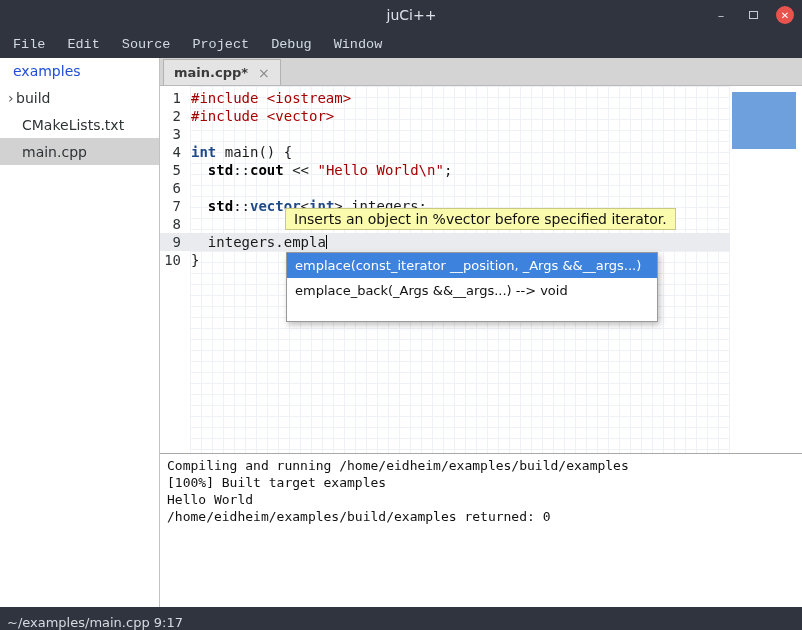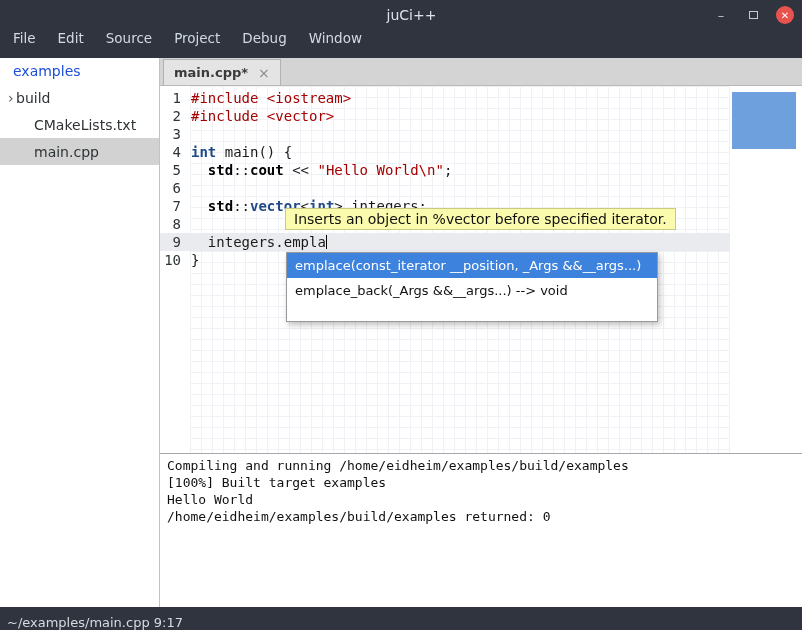--- a/index.html
+++ b/index.html
@@ -12,31 +12,31 @@
               display:flex; align-items:center; justify-content:center; }
   .title { color:#dde1e8; font-size:14px;margin-left:21px; }
   .controls { position:absolute; right:8px; top:0; height:100%; display:flex; align-items:center; gap:14px; }
   .ctrl { width:18px; height:18px; display:flex; align-items:center; justify-content:center;
           color:#c3cad4; font-size:13px; cursor:default; }
   .ctrl.close { background:#e9534e; border-radius:50%; color:#fff; font-size:10px; font-weight:bold; }
   .restore-box { width:9px; height:8px; border:1px solid #c3cad4; display:block; }
 
   
   .menubar { position:absolute; top:30px; left:0; right:0; height:28px; background:#2f343f;
-             display:flex; align-items:flex-start; padding-left:2px; }
+             display:flex; align-items:center; padding-left:2px;font-family:Liberation Mono, monospace; }
   .menu-item { color:#d3dae3; font-size:13.5px; padding:0 11px; display:flex; align-items:center; }
 
   
   .sidebar { position:absolute; top:58px; left:0; width:160px; bottom:23px; background:#fff;
              border-right:1px solid #c2c2c2; }
   .side-header { height:26px; line-height:26px; padding-left:13px; color:#1d4ed8; font-size:14px; }
   .side-item { height:27px; font-size:14px; color:#2e3436; display:flex; align-items:center; }
   .side-item .chev { width:14px; padding-left:8px; color:#555; font-size:14px; }
   .side-item.folder .lbl { padding-left:2px; }
-  .side-item.file .lbl { padding-left:34px;text-align:right; }
+  .side-item.file .lbl { padding-left:22px;text-align:right; }
   .side-item.selected { background:#d2d2d2; }
 
   
   .right { position:absolute; top:58px; left:160px; right:0; bottom:23px; display:flex; flex-direction:column; }
 
   
   .tabbar { height:28px; background:#d4d4d4; border-bottom:1px solid #b8b8b8;
             display:flex; align-items:stretch; padding-left:3px; flex:none; }
   .tab { display:flex; align-items:center; gap:10px; padding:0 10px; background:#e4e4e4;
          border:1px solid #b2b2b2; border-bottom:none; margin-top:1px; }

